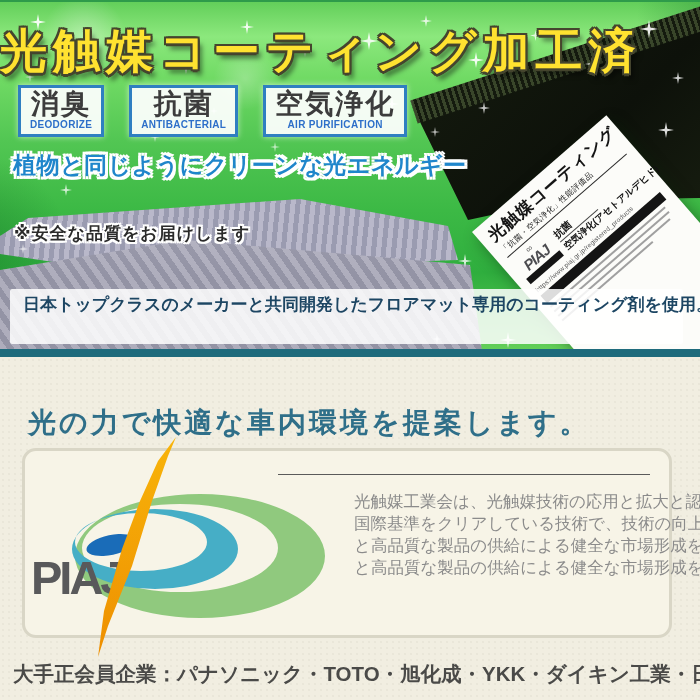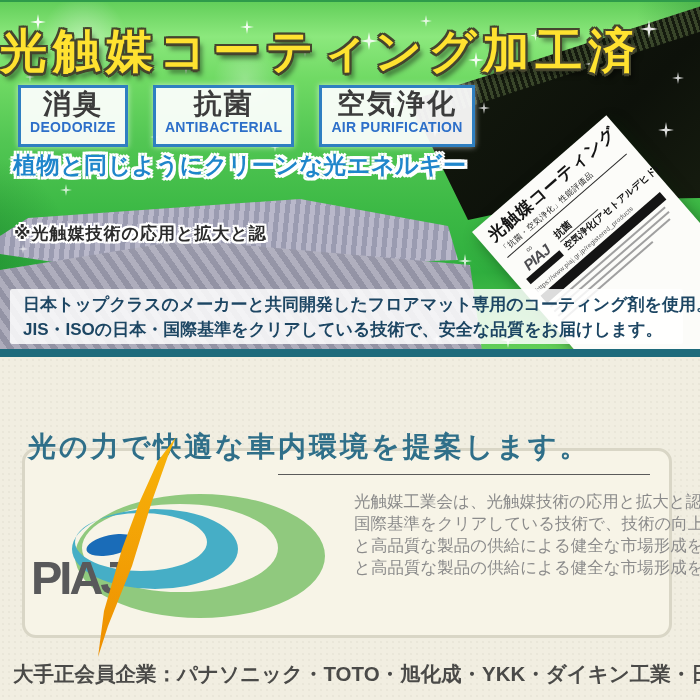--- a/index.html
+++ b/index.html
@@ -62,24 +62,24 @@
   .cert-notice { height:10px; background:#141414; margin-top:3px; }
   .cert-line { height:2.5px; background:#a0a0a0; margin-top:3.5px; }
 
   
   .hero-title { position:absolute; left:0; top:18px; width:580px; z-index:7; text-align:center;
     font-family:"Liberation Serif","DejaVu Serif",serif; font-weight:bold;
     font-size:47px; letter-spacing:6px; color:#ffe230; white-space:nowrap;
     text-shadow:-2px -2px 0 #45452e,2px -2px 0 #45452e,-2px 2px 0 #45452e,2px 2px 0 #45452e,
       -2px 0 0 #45452e,2px 0 0 #45452e,0 -2px 0 #45452e,0 3px 0 #45452e,4px 6px 5px rgba(0,0,0,.5); }
   .badges { position:absolute; left:18px; top:83px; z-index:7; display:flex; gap:25px; }
-  .badge { background:rgba(255,255,255,.93); border:3px solid #2f7fc1; height:62px;
+  .badge { background:rgba(255,255,255,.93); border:3px solid #2f7fc1; height:52px;
     padding:1px 9px 0 9px; text-align:center; box-shadow:0 0 6px rgba(255,255,255,.6); }
   .badge-jp { font-size:28px; font-weight:bold; color:#3c3c3c; line-height:30px; letter-spacing:2px; white-space:nowrap; }
-  .badge-en { font-size:14px; font-weight:bold; color:#2d6fc9; letter-spacing:.3px; white-space:nowrap; }
+  .badge-en { font-size:10px; font-weight:bold; color:#2d6fc9; letter-spacing:.3px; white-space:nowrap; }
   .hero-lead { position:absolute; left:13px; top:146px; z-index:7;
     font-size:23px; font-weight:bold; color:#1f86cb; line-height:34px; letter-spacing:.5px; white-space:nowrap;
     text-shadow:-3px -3px 0 #fff,3px -3px 0 #fff,-3px 3px 0 #fff,3px 3px 0 #fff,
       -3px 0 0 #fff,3px 0 0 #fff,0 -3px 0 #fff,0 3px 0 #fff; }
   .hero-note { position:absolute; left:14px; top:220px; z-index:7;
     font-size:17px; font-weight:bold; color:#2b2b2b; letter-spacing:1px; white-space:nowrap;
     text-shadow:-2px -2px 0 #fff,2px -2px 0 #fff,-2px 2px 0 #fff,2px 2px 0 #fff,
       -2px 0 0 #fff,2px 0 0 #fff,0 -2px 0 #fff,0 2px 0 #fff; }
   .info-box { position:absolute; left:10px; top:287px; width:673px; height:55px; z-index:6;
     background:rgba(255,255,255,.85); border-radius:2px; padding:3px 13px; }
@@ -87,21 +87,21 @@
 
   .divider { position:absolute; left:0; top:349px; width:700px; height:8px; background:#1e6b7c; z-index:8; }
 
   
   .lower { position:absolute; left:0; top:357px; width:700px; height:343px;
     background-color:#f1eee1;
     background-image:radial-gradient(rgba(90,90,60,.05) 1px,transparent 1px); background-size:6px 6px; }
   .lower-heading { position:absolute; left:28px; z-index:2;
     font-family:"Liberation Serif","DejaVu Serif",serif; font-weight:bold;
     font-size:28px; color:#2f6f89; letter-spacing:3px; white-space:nowrap; }
-  .lh1 { top:9px; } .lh2 { top:47px;margin-top:24px; }
+  .lh1 { top:9px; } .lh2 { top:47px; }
   .panel { position:absolute; left:22px; top:91px; width:650px; height:190px;
     background:#f7f4e7; border:3px solid #d9d6c6; border-radius:14px; }
   .panel-logo { position:absolute; left:0; top:0; width:340px; height:190px; }
   .member-col { position:absolute; left:253px; top:12px; width:385px; }
   .member-heading { font-size:21px; font-weight:bold; color:#ee8119; letter-spacing:.5px; white-space:nowrap; }
   .member-underline { border-top:1.5px solid #5a5a5a; width:372px; margin-top:11px; }
   .member-body { margin-left:76px; margin-top:15px; width:352px; }
   .member-body div { font-size:16.5px; color:#8b8b8b; line-height:22px; white-space:nowrap; }
   .bolt-svg { position:absolute; left:88px; top:72px; width:100px; height:235px; z-index:5; }
   .members-line { position:absolute; left:13px; top:303px; z-index:2;
@@ -192,25 +192,24 @@
       <div class="badge">
         <div class="badge-jp">空気浄化</div>
         <div class="badge-en">AIR PURIFICATION</div>
       </div>
     </div>
 
     <div class="hero-lead">
       <div>植物と同じようにクリーンな光エネルギー</div>
     </div>
 
-    <div class="hero-note">※光触媒技術の応用と拡大と認</div>
+    <div class="hero-note">※安全な品質をお届けします</div>
 
     <div class="info-box">
       <div>日本トップクラスのメーカーと共同開発したフロアマット専用のコーティング剤を使用。</div>
-      <div>JIS・ISOの日本・国際基準をクリアしている技術で、安全な品質をお届けします。</div>
     </div>
   </section>
 
   <div class="divider"></div>
 
   <section class="lower">
     <div class="lower-heading lh2">光の力で快適な車内環境を提案します。</div>
 
     <div class="panel">
 

